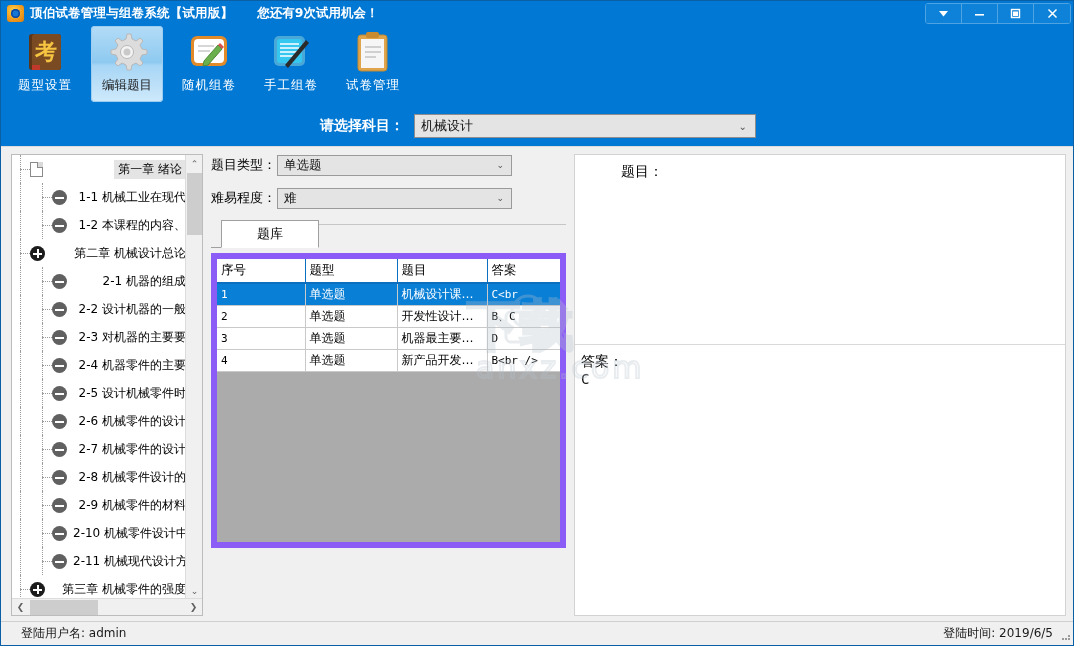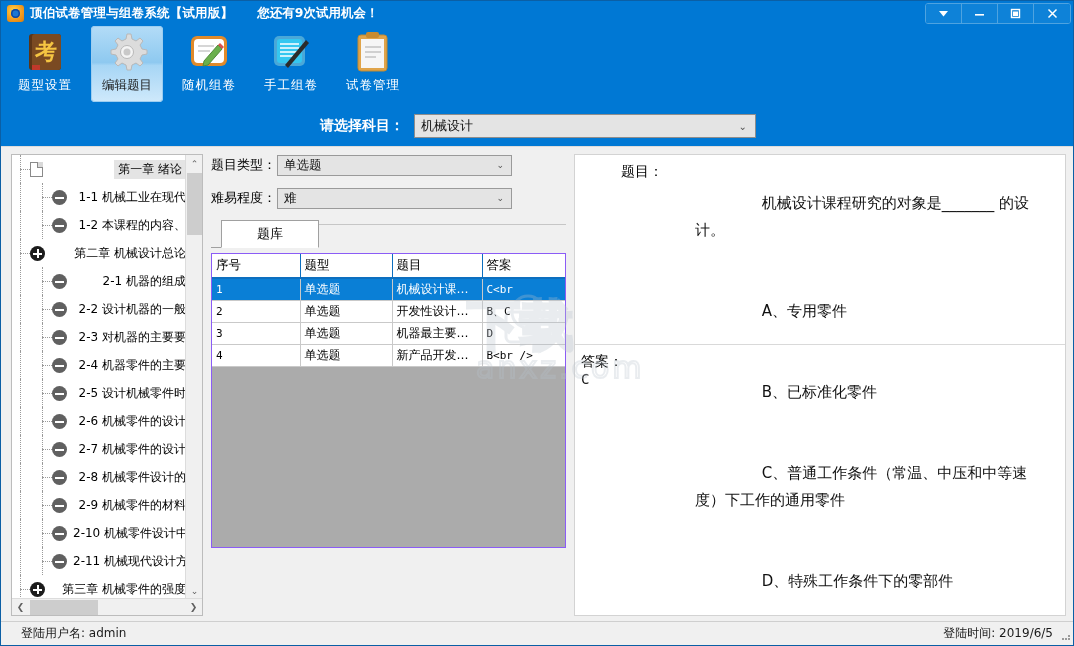--- a/index.html
+++ b/index.html
@@ -274,21 +274,21 @@
   .tabfill {
     position: absolute; left: 108px; top: 4px; right: 0;
     height: 24px; background: #f0f0f0;
     border-top: 1px solid #c6c6c6;
   }
 
   .grid {
     margin-top: 5px;
     width: 355px; height: 295px;
     background: #ababab;
-    border: 1px solid #8b5cf6;
+    border: 6px solid #8b5cf6;
     overflow: hidden;
   }
   table.dg {
     width: 100%; border-collapse: collapse;
     font-size: 12px; table-layout: fixed;
   }
   table.dg th {
     background: #ffffff;
     border-right: 1px solid #0d6fbf;
     border-bottom: 2px solid #0d6fbf;
@@ -691,37 +691,20 @@
               </tr>
             </tbody>
         </table>
       </div>
     </div>
 
     <div class="detail">
       <div class="detail-q">
         <div class="qrow">
           <span class="qlabel">题目：</span>
-          <div class="qbody">
-            <div class="qline">
-              <span>机械设计课程研究的对象是_______ 的设计。</span>
-            </div>
-            <div class="qline">
-              <span>A、专用零件</span>
-            </div>
-            <div class="qline">
-              <span>B、已标准化零件</span>
-            </div>
-            <div class="qline">
-              <span>C、普通工作条件（常温、中压和中等速度）下工作的通用零件</span>
-            </div>
-            <div class="qline">
-              <span>D、特殊工作条件下的零部件</span>
-            </div>
-          </div>
         </div>
       </div>
       <div class="detail-a">
         <span class="alabel">答案：</span>
         <span class="avalue">C</span>
       </div>
     </div>
 
     <div class="btnrow">
         <div class="btn focused">

